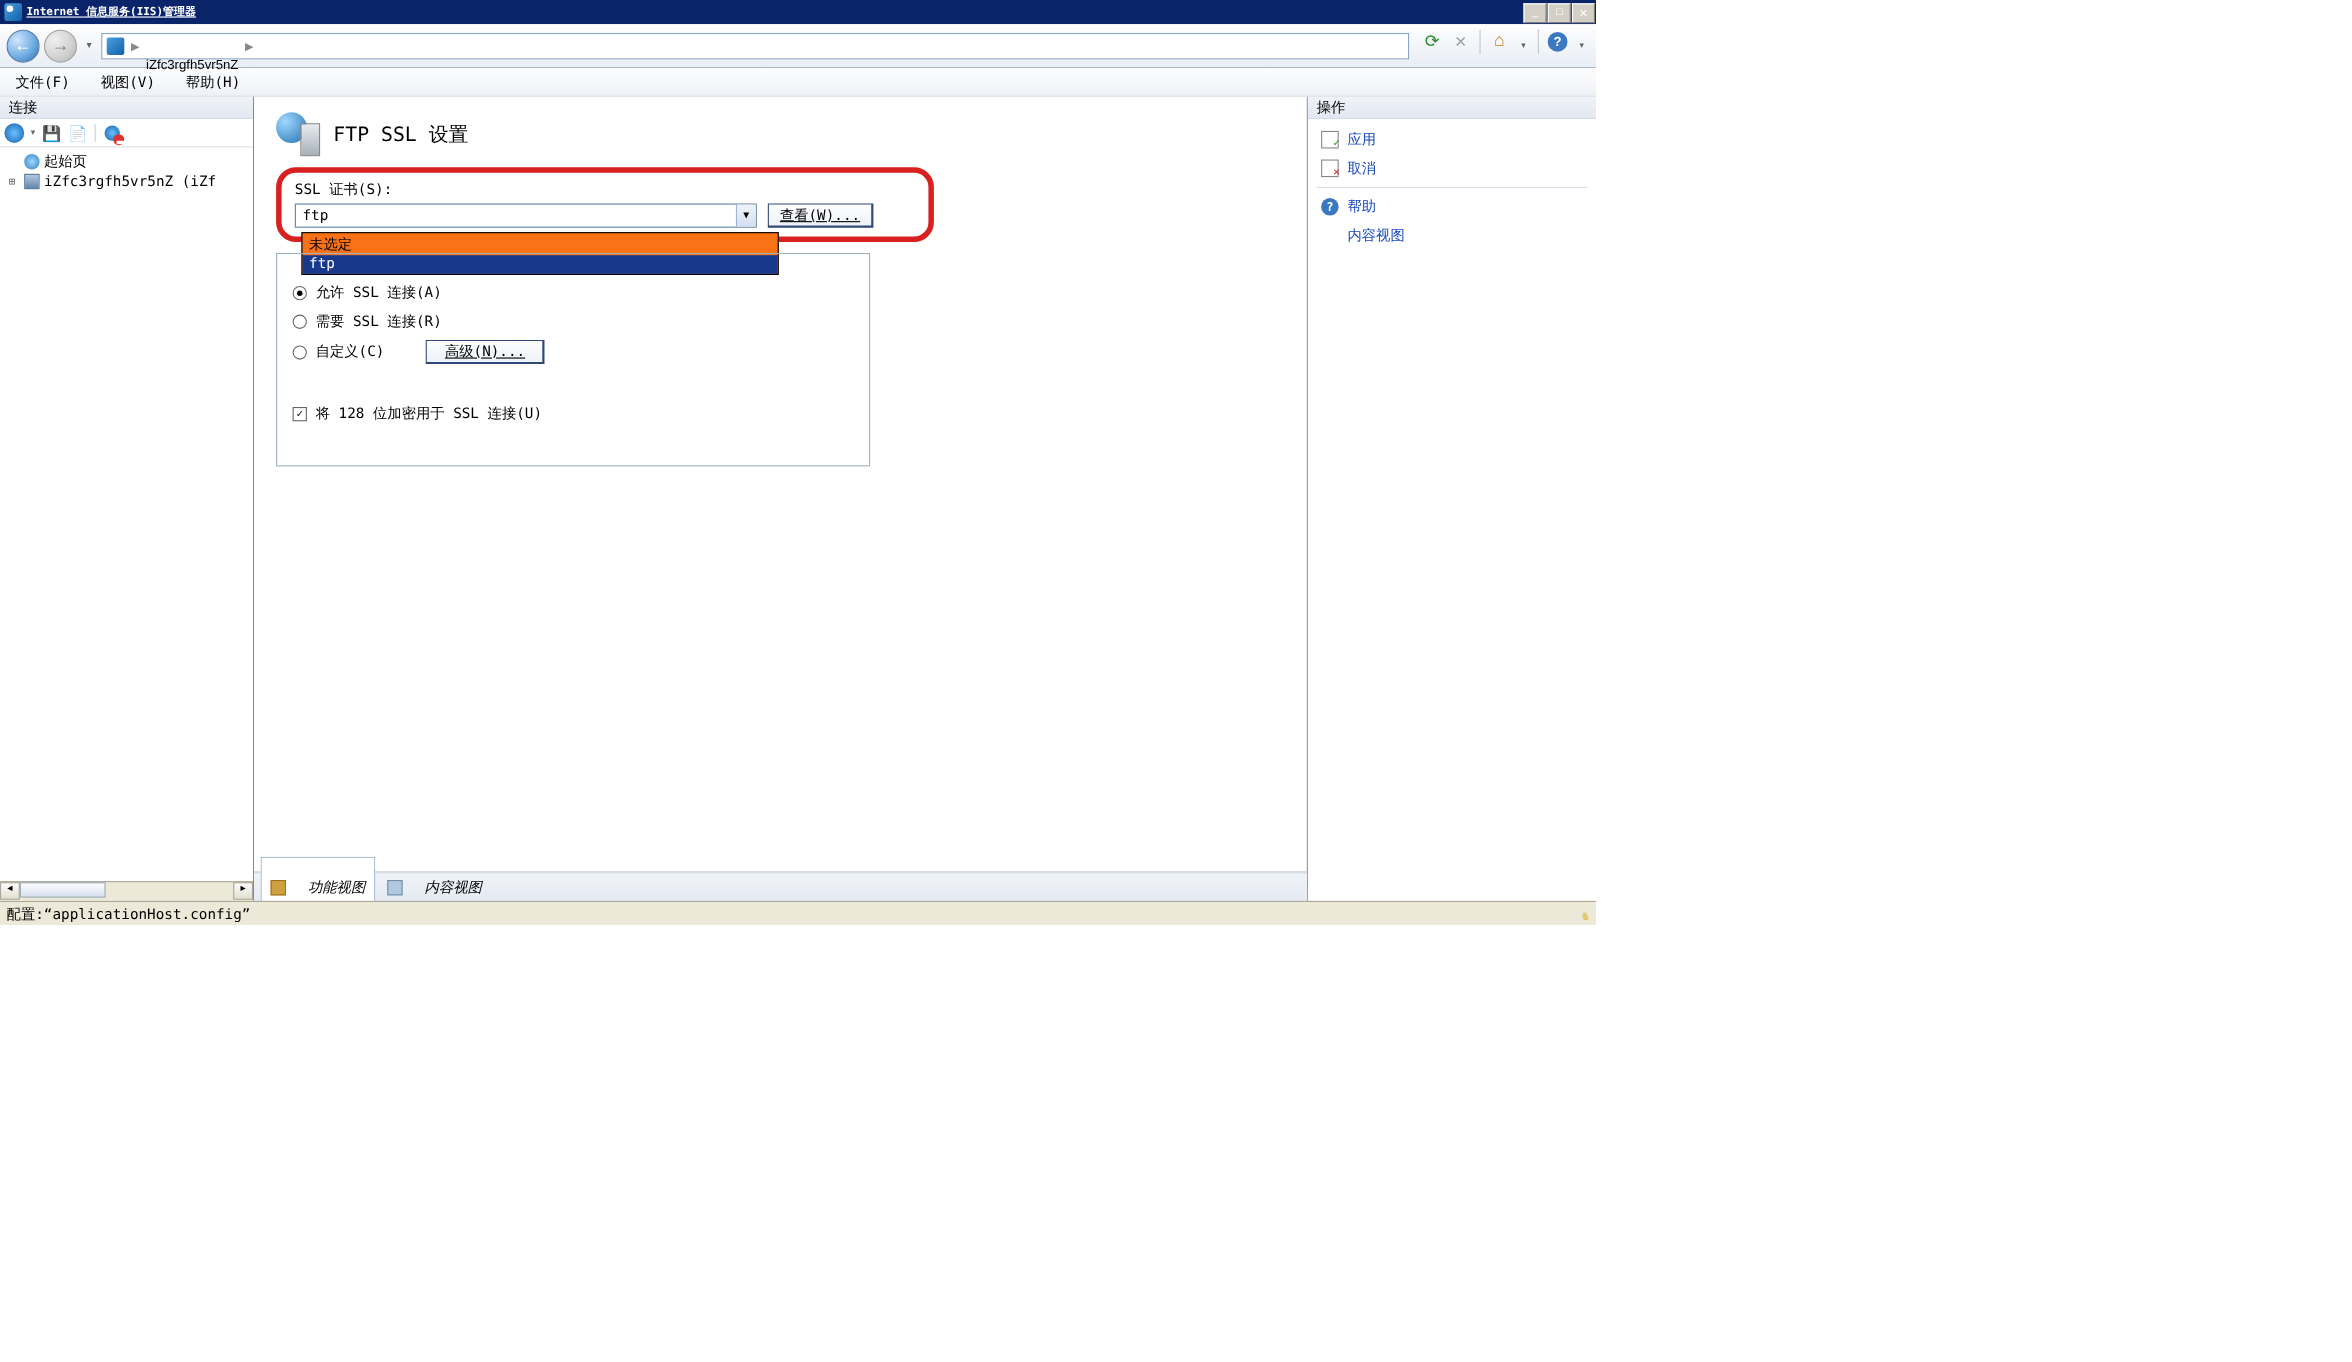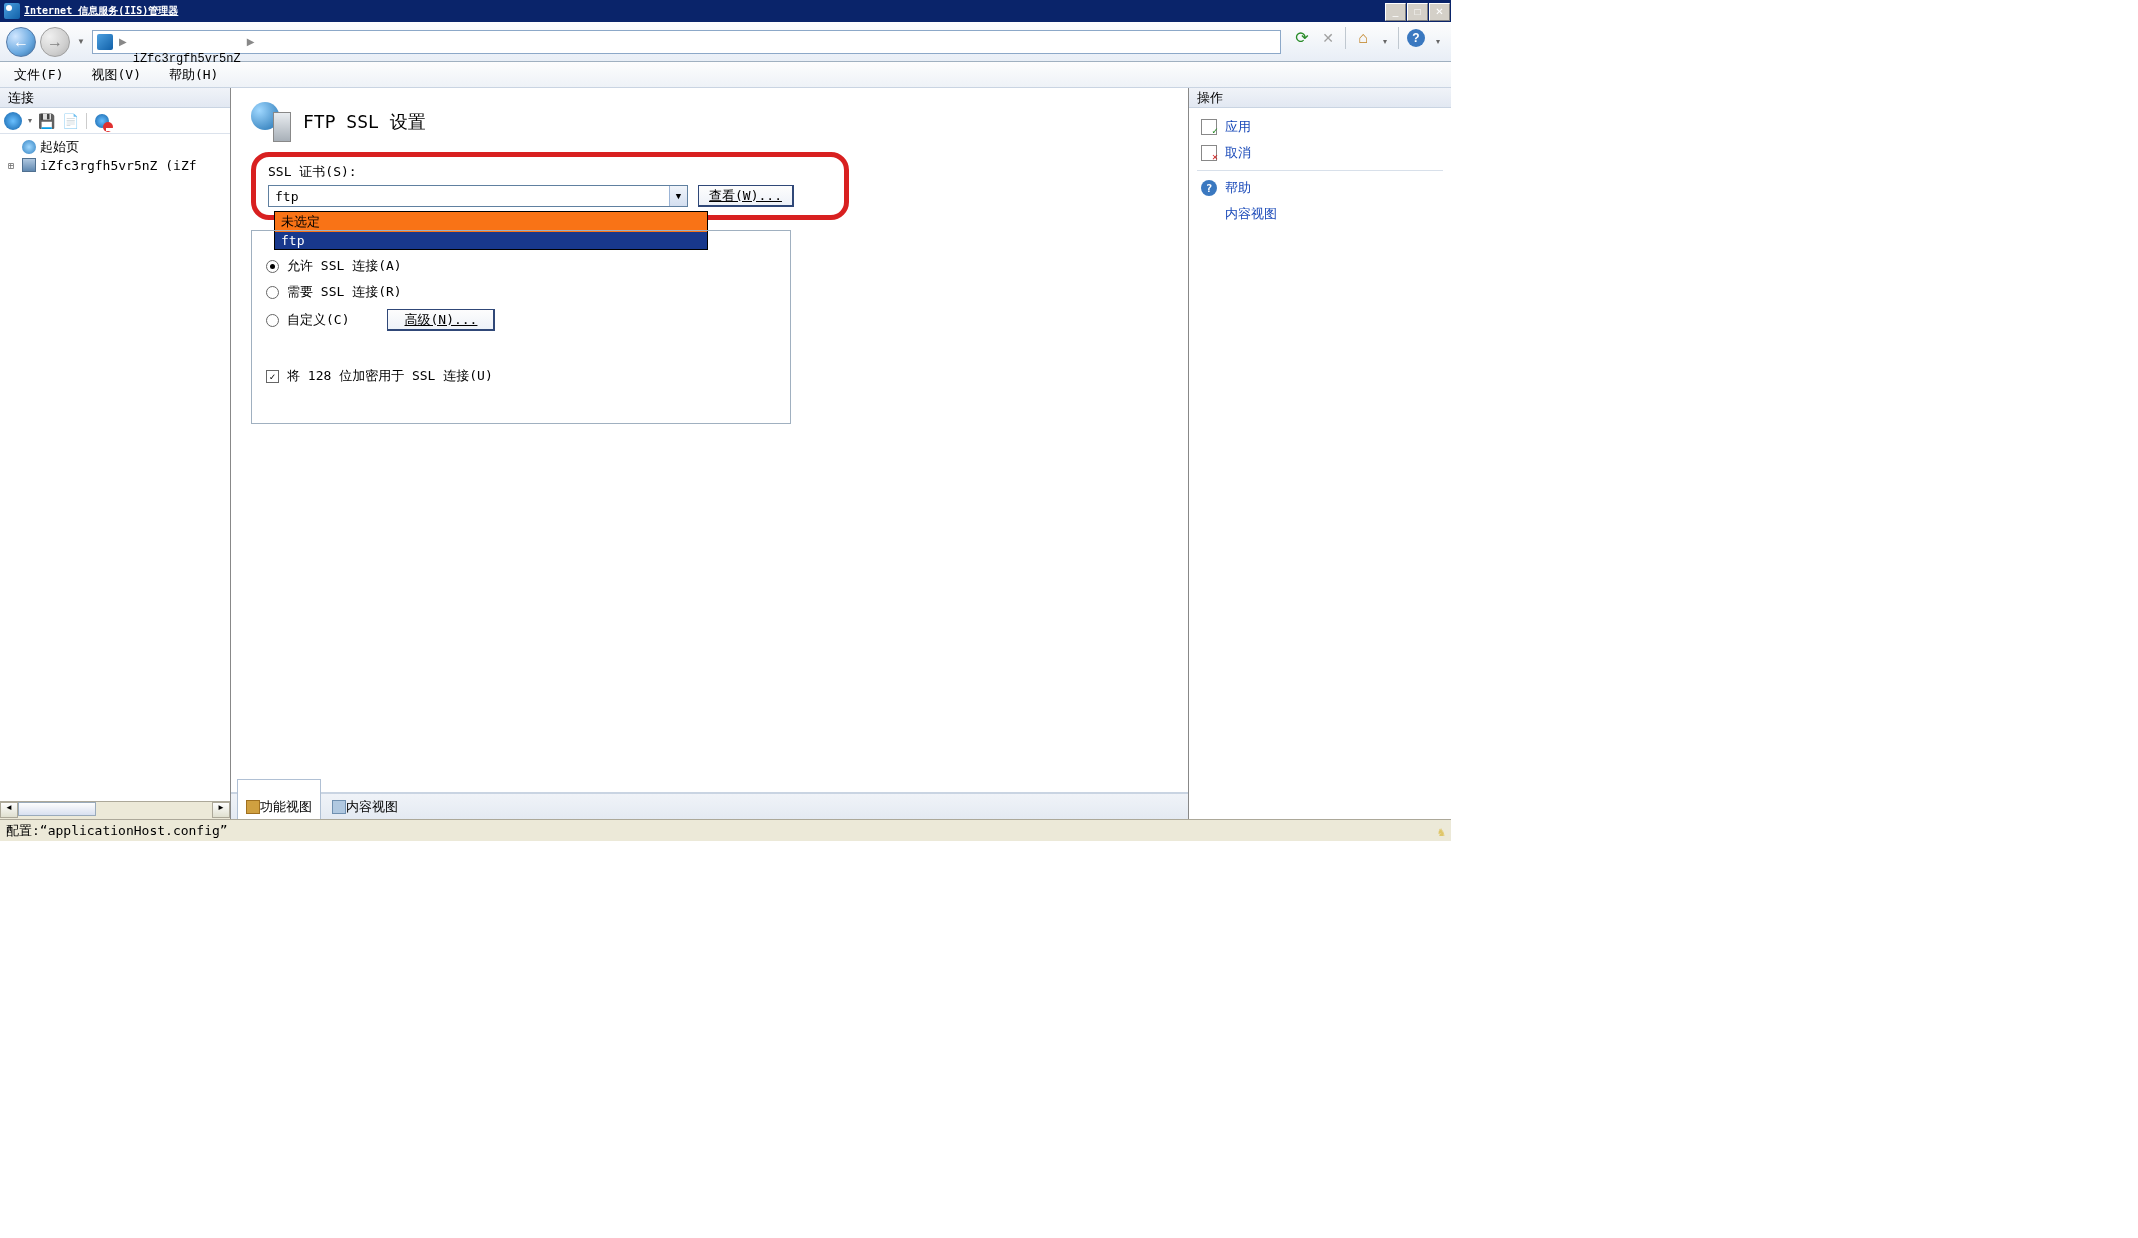--- a/index.html
+++ b/index.html
@@ -14,21 +14,21 @@
 .tb-btn { width: 21px; height: 18px; background: #d4d0c8; border: 1px solid #808080; border-top-color: #fff; border-left-color: #fff; margin: 1px 1px 0 0; display: flex; align-items: center; justify-content: center; font-size: 10px; }
 
 
 .navbar { height: 40px; background: linear-gradient(#fdfdfd,#e8eef6); border-bottom: 1px solid #a0b0c0; display: flex; align-items: center; padding: 0 6px; gap: 4px; }
 .nav-btn { width: 30px; height: 30px; border-radius: 50%; background: radial-gradient(circle at 30% 30%, #d0e6ff, #6aa9e0 60%, #2c6aa0); border: 1px solid #547aa8; display: flex; align-items: center; justify-content: center; color: #fff; font-size: 16px; }
 .nav-btn.disabled { background: radial-gradient(circle at 30% 30%, #f0f0f0, #d0d0d0 60%, #b0b0b0); border-color: #a0a0a0; color: #808080; }
 .nav-drop { width: 14px; height: 30px; display: flex; align-items: center; justify-content: center; font-size: 8px; color: #666; }
 .addrbar { flex: 1; height: 24px; background: #fff; border: 1px solid #8ca8c8; display: flex; align-items: center; padding: 0 4px; gap: 6px; }
 .addr-icon { width: 16px; height: 16px; background: linear-gradient(135deg,#4da0e0,#1060a8); border-radius: 2px; }
 .addr-sep { color: #888; font-size: 10px; }
-.addr-text { font-family: Liberation Mono, monospace; margin-top: 34px; }
+.addr-text { font-family: Liberation Sans, sans-serif; margin-top: 34px; }
 .navbar-right { display: flex; gap: 4px; margin-left: 6px; }
 .nav-icon { width: 22px; height: 22px; display: flex; align-items: center; justify-content: center; border: 1px solid transparent; }
 .ico-refresh { color: #2a8c2a; font-size: 16px; }
 .ico-stop { color: #a0a0a0; font-size: 14px; }
 .ico-home { color: #c08020; font-size: 16px; }
 .ico-help { width: 18px; height: 18px; border-radius: 50%; background: #3a78c0; color: #fff; font-size: 12px; font-weight: bold; display: flex; align-items: center; justify-content: center; }
 .nav-sep { width: 1px; height: 22px; background: #c0c8d0; margin: 0 2px; }
 
 
 .menubar { height: 26px; background: linear-gradient(#fdfdfd,#eef2f7); border-bottom: 1px solid #c9d4e2; display: flex; align-items: center; padding: 0 10px; gap: 20px; font-family: SimSun, monospace; font-size: 13px; }
@@ -77,21 +77,21 @@
 .dd-item { padding: 1px 6px; }
 .dd-item.sel { background: #18388c; color: #fff; }
 .groupbox { border: 1px solid #a0b0c0; width: 540px; margin-top: 10px; padding: 18px 14px 30px; position: relative; font-family: SimSun, monospace; font-size: 13px; }
 .radio-row, .check-row { display: flex; align-items: center; gap: 8px; margin: 8px 0; }
 .radio { width: 13px; height: 13px; border: 1px solid #666; border-radius: 50%; display: inline-flex; align-items: center; justify-content: center; }
 .radio.checked::after { content: ""; width: 5px; height: 5px; background: #000; border-radius: 50%; }
 .checkbox { width: 13px; height: 13px; border: 1px solid #666; display: inline-flex; align-items: center; justify-content: center; font-size: 10px; }
 .checkbox.checked::after { content: "✓"; color: #000; font-weight: bold; }
 .link-btn { margin-left: 30px; height: 22px; padding: 0 16px; border: 1px solid #304878; border-right-width: 2px; border-bottom-width: 2px; background: linear-gradient(#fdfdfd,#eef2f8); font-family: SimSun, monospace; font-size: 13px; text-decoration: underline; }
 .center-tabs { height: 26px; border-top: 1px solid #c9d4e2; background: linear-gradient(#f0f3f8,#e4eaf2); display: flex; align-items: center; padding: 0 6px; gap: 2px; font-family: SimSun, monospace; font-size: 13px; }
-.ctab { display: flex; align-items: center; gap: 0; padding: 18px 8px; border: 1px solid transparent; }
+.ctab { display: flex; align-items: center; gap: 20px; padding: 18px 8px; border: 1px solid transparent; font-style: italic; }
 .ctab.active { background: #fff; border: 1px solid #b0c0d4; border-bottom-color: #fff; }
 .ctab-icon { width: 14px; height: 14px; background: #d0a040; border: 1px solid #a07020; }
 .ctab-icon2 { width: 14px; height: 14px; background: #b0c8e0; border: 1px solid #7090b0; }
 
 
 .actions { padding: 6px 0; }
 .action-item { display: flex; align-items: center; gap: 8px; padding: 4px 12px; font-family: SimSun, monospace; font-size: 13px; color: #1848b8; }
 .ai-icon { width: 16px; height: 16px; display: flex; align-items: center; justify-content: center; }
 .ai-apply { background: #fff; border: 1px solid #888; position: relative; }
 .ai-apply::after { content: "✓"; color: #2a8c2a; font-size: 10px; position: absolute; right: -2px; bottom: -2px; }

